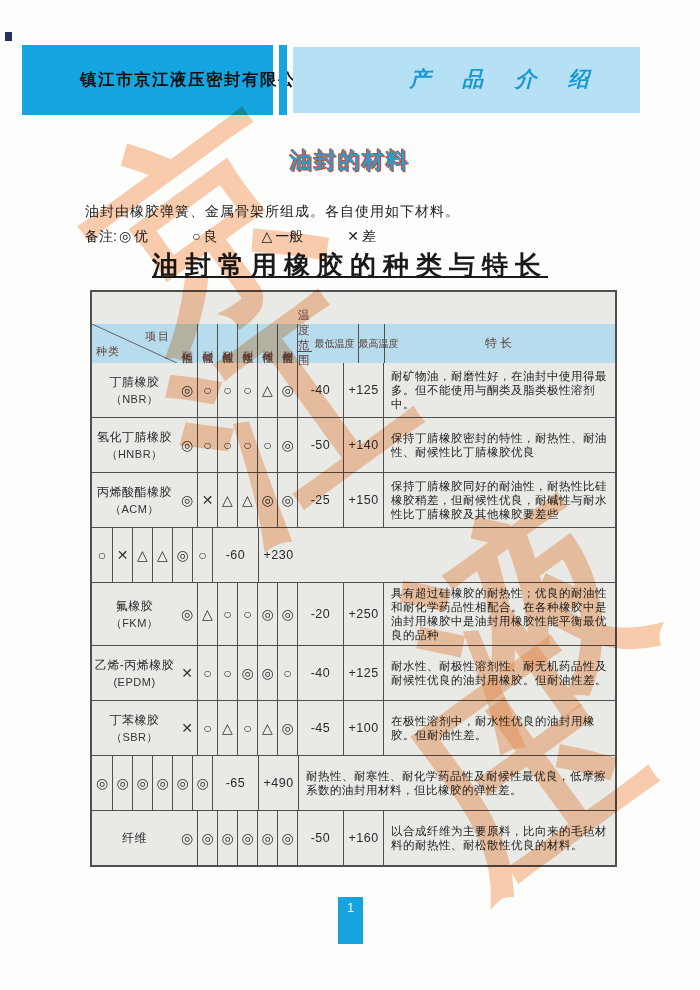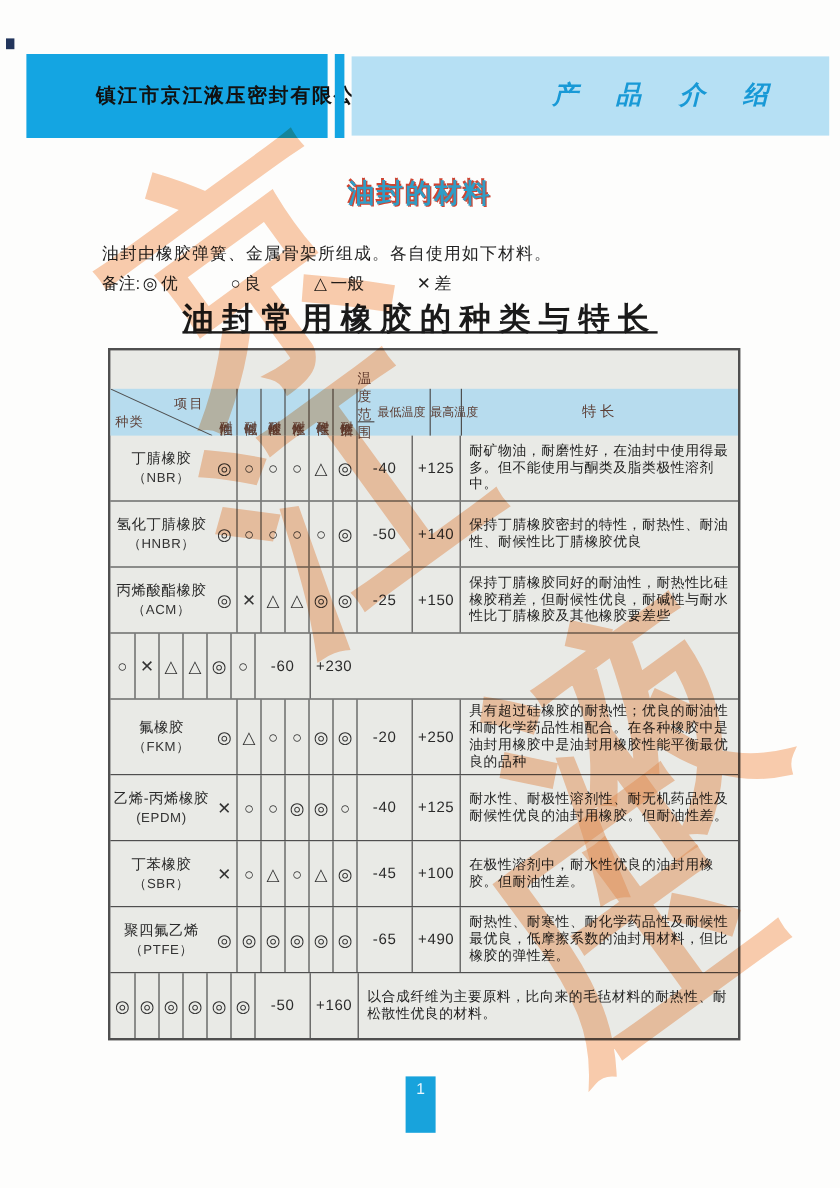--- a/index.html
+++ b/index.html
@@ -7,21 +7,21 @@
     width:700px;height:990px;position:relative;overflow:hidden;
     background:#fdfdfc;
     font-family:"Liberation Sans","DejaVu Sans",sans-serif;
     color:var(--text-dark,#2a2a2a);
   }
   
   .corner-mark{position:absolute;left:5px;top:32px;width:7px;height:9px;background:#22355c;}
   .hdr{position:absolute;left:0;top:45px;width:700px;height:70px;}
   .hdr-left{position:absolute;left:22px;top:0;width:251px;height:70px;background:var(--header-blue);}
   .hdr-bar{position:absolute;left:279px;top:0;width:8px;height:70px;background:var(--header-blue);}
-  .hdr-right{position:absolute;left:293px;top:2px;width:398px;height:66px;background:var(--header-light-blue);text-align:center;}
+  .hdr-right{position:absolute;left:293px;top:2px;width:347px;height:66px;background:var(--header-light-blue);text-align:center;}
   .company{
     position:absolute;left:58px;top:24px;width:200px;
     font-size:16.5px;font-weight:bold;letter-spacing:1.5px;color:#111;white-space:nowrap;
   }
   .section-title{
     position:absolute;right:38px;top:18px;
     font-size:21px;font-weight:bold;font-style:italic;letter-spacing:13px;
     color:var(--section-title-blue);white-space:nowrap;
   }
   
@@ -262,38 +262,38 @@
           <div class="cell sym-cell">○</div>
           <div class="cell sym-cell">△</div>
           <div class="cell sym-cell">◎</div>
         </span>
     <div class="cell tmin">-45</div>
     <div class="cell tmax">+100</div>
     <div class="cell feat-cell">在极性溶剂中，耐水性优良的油封用橡胶。但耐油性差。</div>
   </div>
 
   <div class="trow drow">
-    <div class="cell name-cell">
-      <div class="name-cn">聚四氟乙烯</div>
-      <div class="name-code">（PTFE）</div>
-    </div>
     <span style="display:flex;">
           <div class="cell sym-cell">◎</div>
           <div class="cell sym-cell">◎</div>
           <div class="cell sym-cell">◎</div>
           <div class="cell sym-cell">◎</div>
           <div class="cell sym-cell">◎</div>
           <div class="cell sym-cell">◎</div>
         </span>
     <div class="cell tmin">-65</div>
     <div class="cell tmax">+490</div>
     <div class="cell feat-cell">耐热性、耐寒性、耐化学药品性及耐候性最优良，低摩擦系数的油封用材料，但比橡胶的弹性差。</div>
   </div>
 
   <div class="trow drow">
+    <div class="cell name-cell">
+      <div class="name-cn">纤维</div>
+      <div class="name-code"></div>
+    </div>
     <span style="display:flex;">
           <div class="cell sym-cell">◎</div>
           <div class="cell sym-cell">◎</div>
           <div class="cell sym-cell">◎</div>
           <div class="cell sym-cell">◎</div>
           <div class="cell sym-cell">◎</div>
           <div class="cell sym-cell">◎</div>
         </span>
     <div class="cell tmin">-50</div>
     <div class="cell tmax">+160</div>

